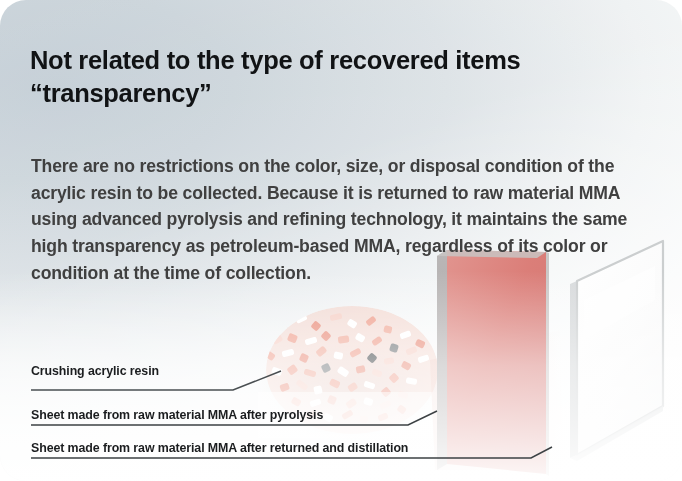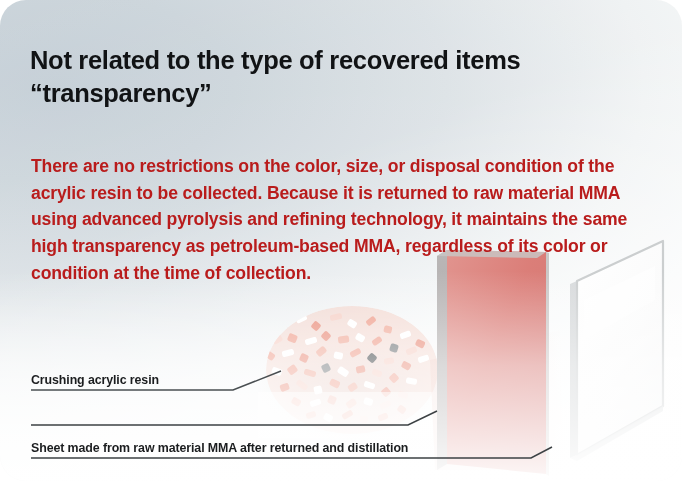--- a/index.html
+++ b/index.html
@@ -84,35 +84,35 @@
   }
 
   .body-copy {
     position: absolute;
     left: 31px;
     top: 153px;
     width: 610px;
     font-size: 17.6px;
     font-weight: bold;
     line-height: 1.52;
-    color: #b91c1c;
+    color: #404040;
     letter-spacing: -0.15px;
     white-space: pre-line;
   }
 
   
   .caption {
     position: absolute;
     font-size: 12.4px;
     font-weight: bold;
     color: #1b1d1f;
     letter-spacing: -0.1px;
     white-space: nowrap;
   }
-  .cap-1 { left: 31px; top: 373px; }
+  .cap-1 { left: 31px; top: 364px; }
   .cap-2 { left: 31px; top: 408px; }
   .cap-3 { left: 31px; top: 441px; }
 
   .leader { position: absolute; left: 0; top: 0; }
 </style>
 </head>
 <body>
 
 <div id="slide">
 
@@ -257,20 +257,21 @@
 
   <div class="content">
 
     <div class="headline">Not related to the type of recovered items
 “transparency”</div>
 
     <div class="body-copy">There are no restrictions on the color, size, or disposal condition of the acrylic resin to be collected. Because it is returned to raw material MMA using advanced pyrolysis and refining technology, it maintains the same high transparency as petroleum-based MMA, regardless of its color or condition at the time of collection.</div>
 
     <div class="caption cap-1">Crushing acrylic resin</div>
 
+    <div class="caption cap-2">Sheet made from raw material MMA after pyrolysis</div>
 
     <div class="caption cap-3">Sheet made from raw material MMA after returned and distillation</div>
 
     <svg class="leader" width="682" height="481" viewBox="0 0 682 481" xmlns="http://www.w3.org/2000/svg">
       <polyline points="31,390 233,390 281,371" fill="none" stroke="#4a4f52" stroke-width="1.5"></polyline>
       <polyline points="31,425 408,425 437,411" fill="none" stroke="#3c4144" stroke-width="1.5"></polyline>
       <polyline points="31,458 531,458 552,447" fill="none" stroke="#3c4144" stroke-width="1.5"></polyline>
     </svg>
 
   </div>

